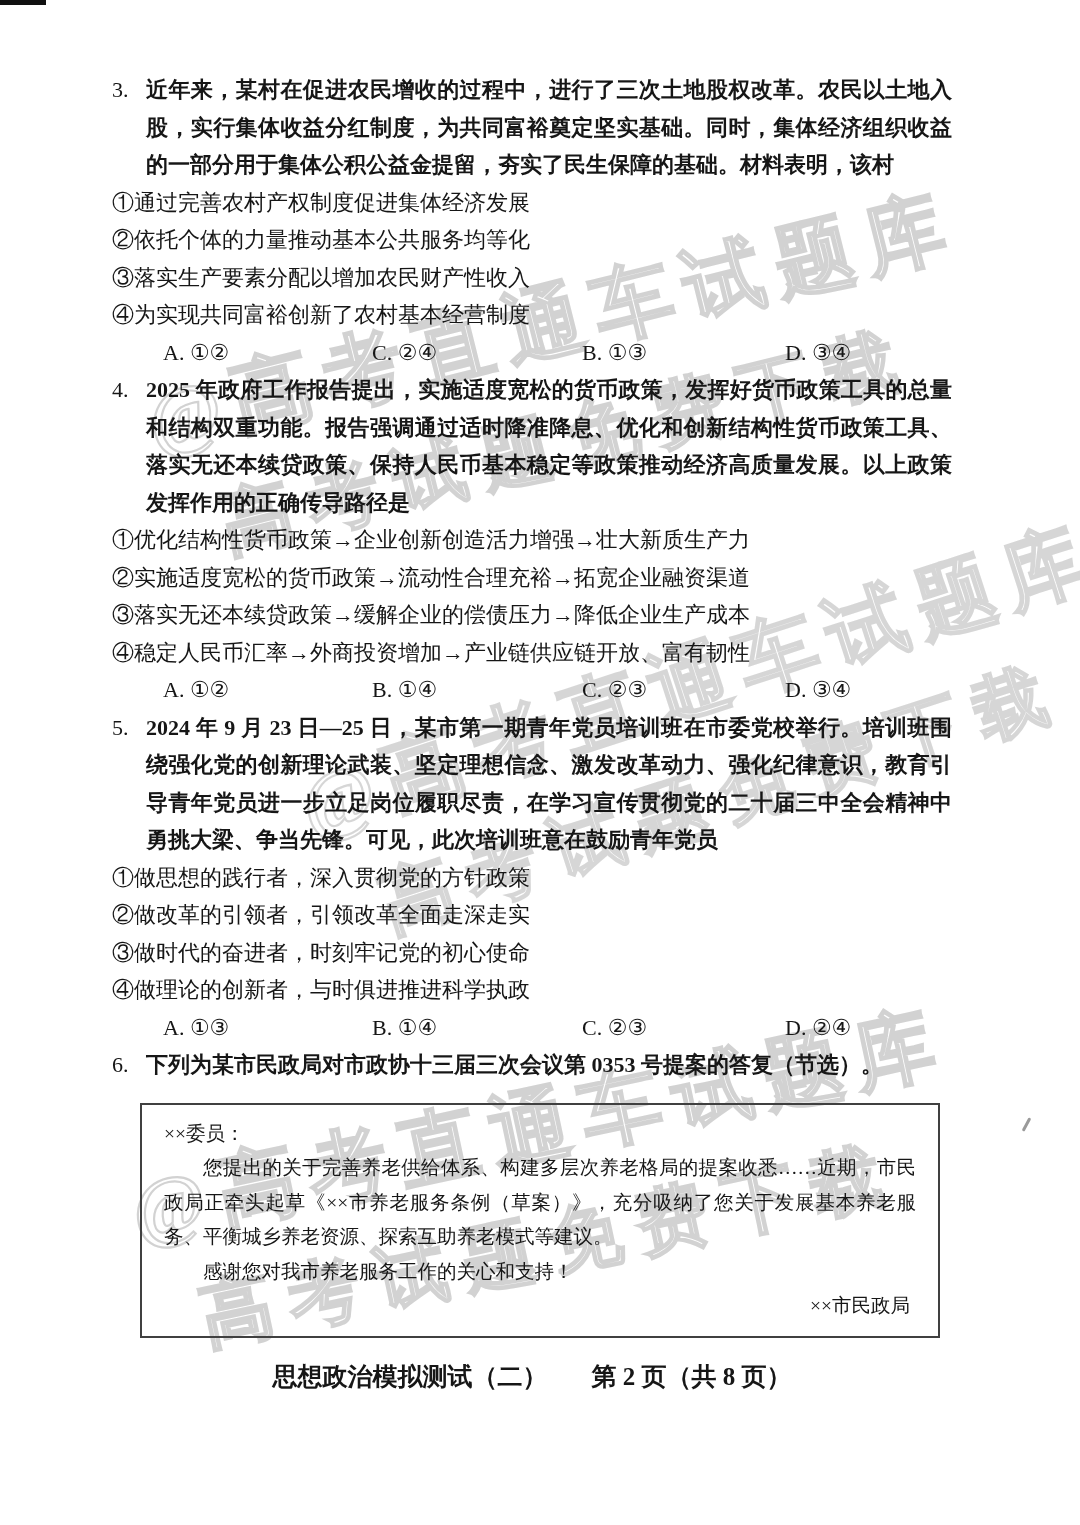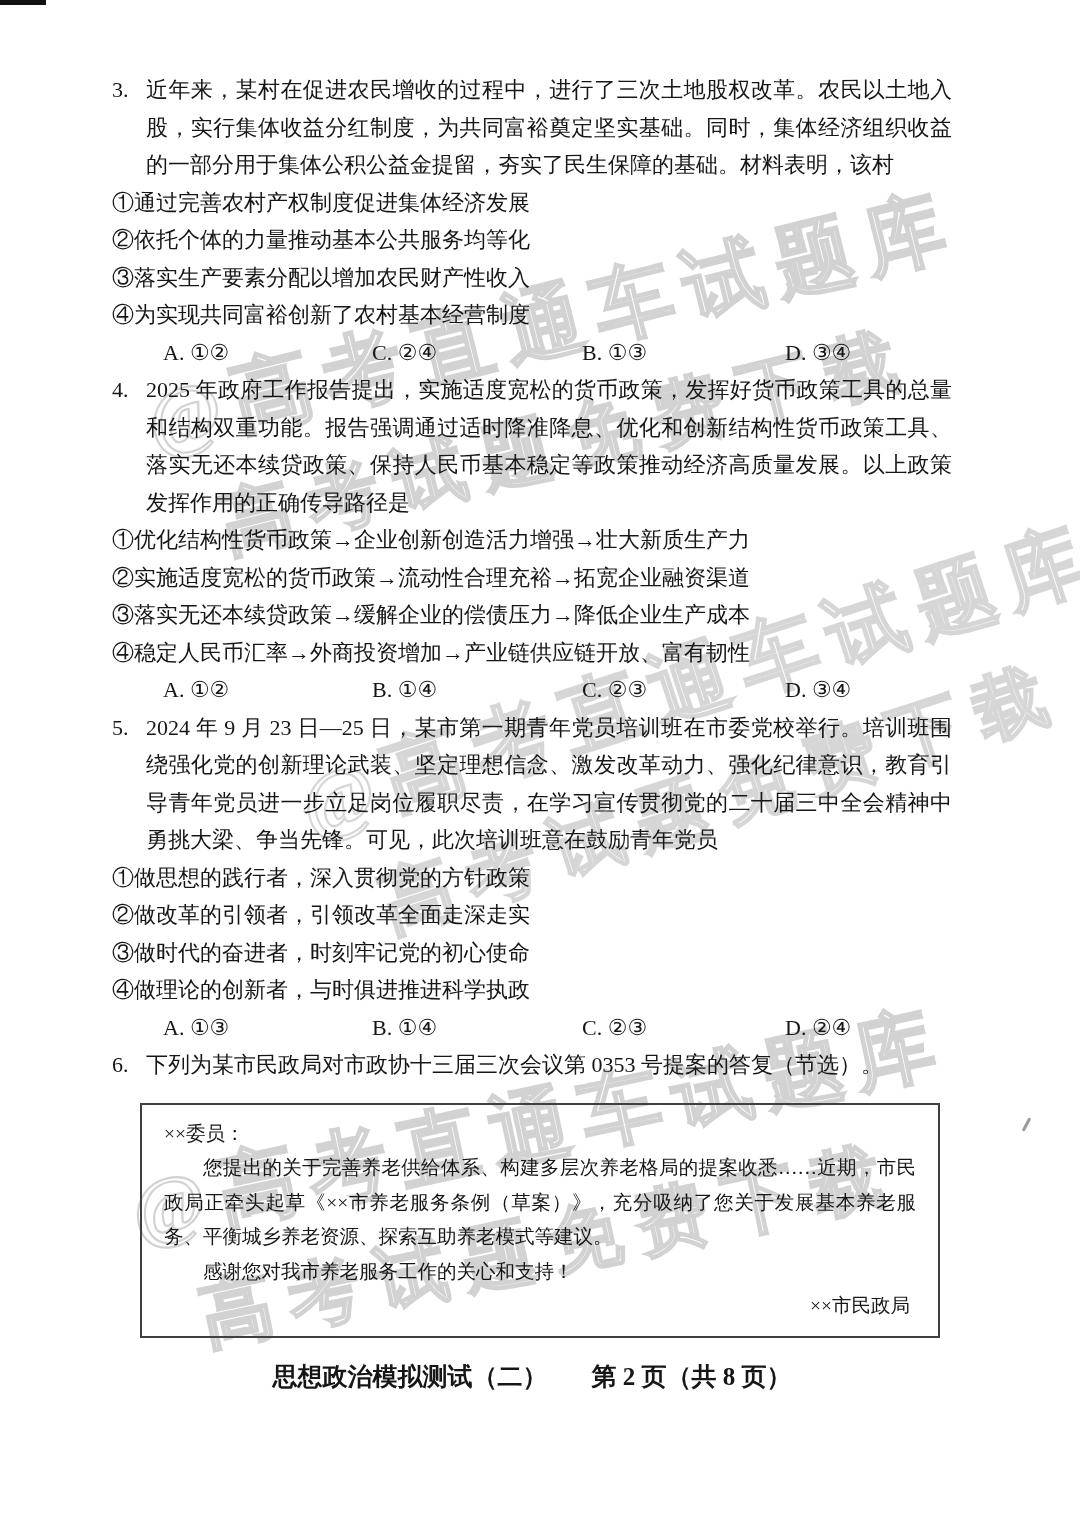--- a/index.html
+++ b/index.html
@@ -32,21 +32,21 @@
 
   
   .content{
     position:relative;z-index:1;
     padding:71px 128px 0 112px; 
     font-size:22px;line-height:37.5px;
   }
   p{margin:0;}
   .qrow{display:flex;}
   .qnum{width:34px;flex:none;}
-  .stem{flex:1;text-align:justify;}
+  .stem{flex:1;text-align:justify;font-weight:bold;}
   .items p{}
   .options{
     margin-left:51px;
     display:grid;
     grid-template-columns:209px 210px 203px 1fr;
   }
   .opt{white-space:nowrap;}
 
   
   .reply-box{

